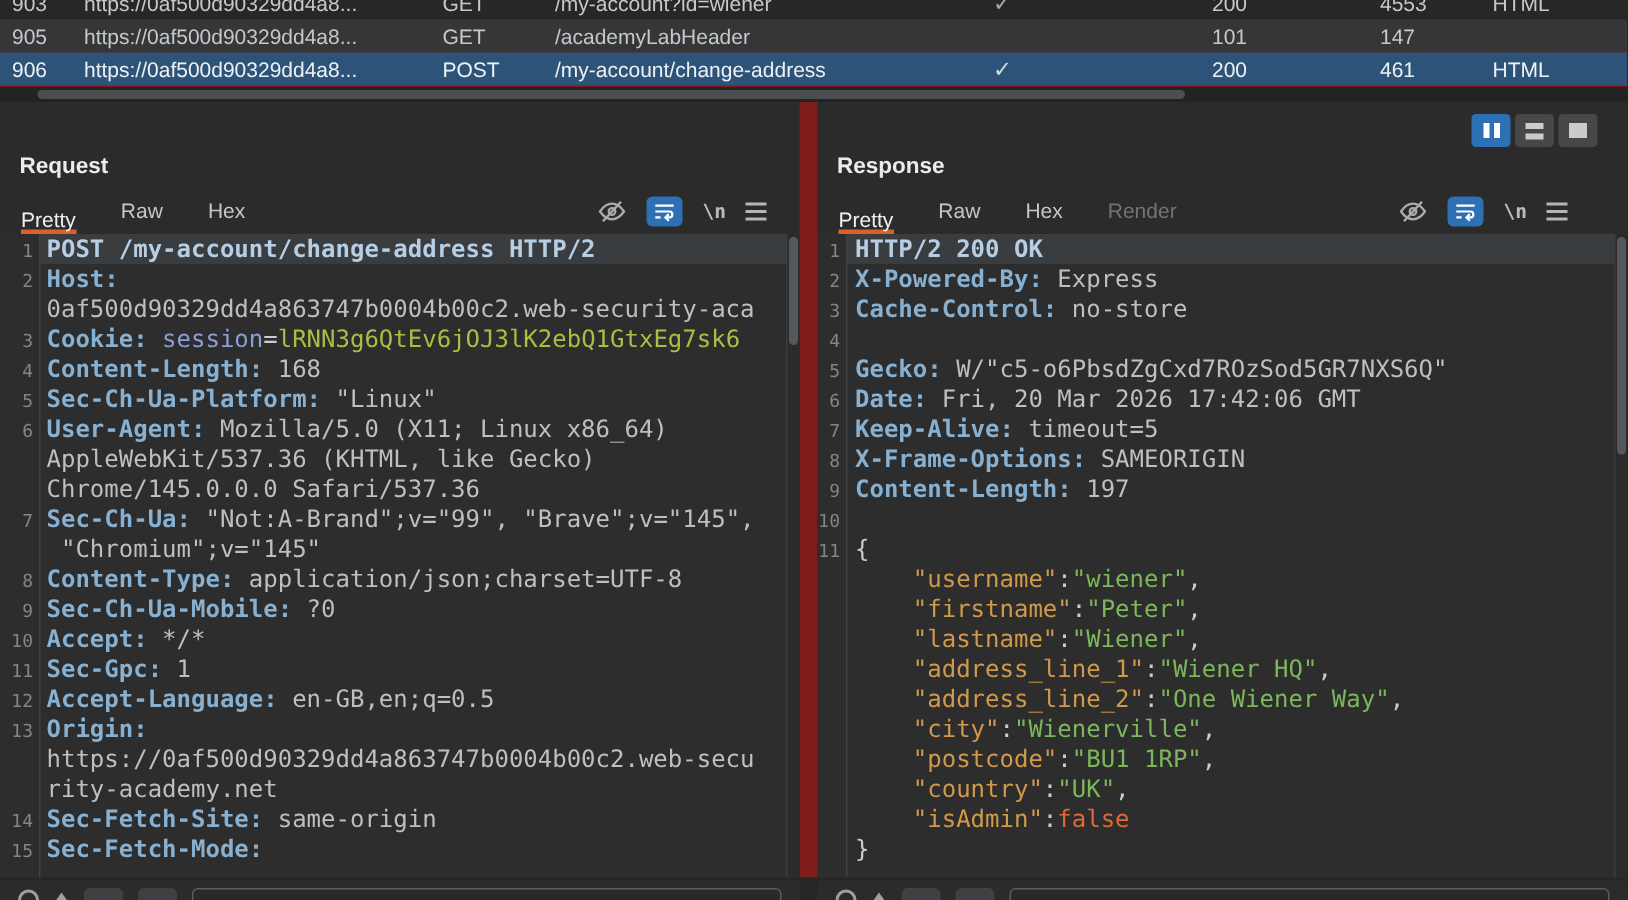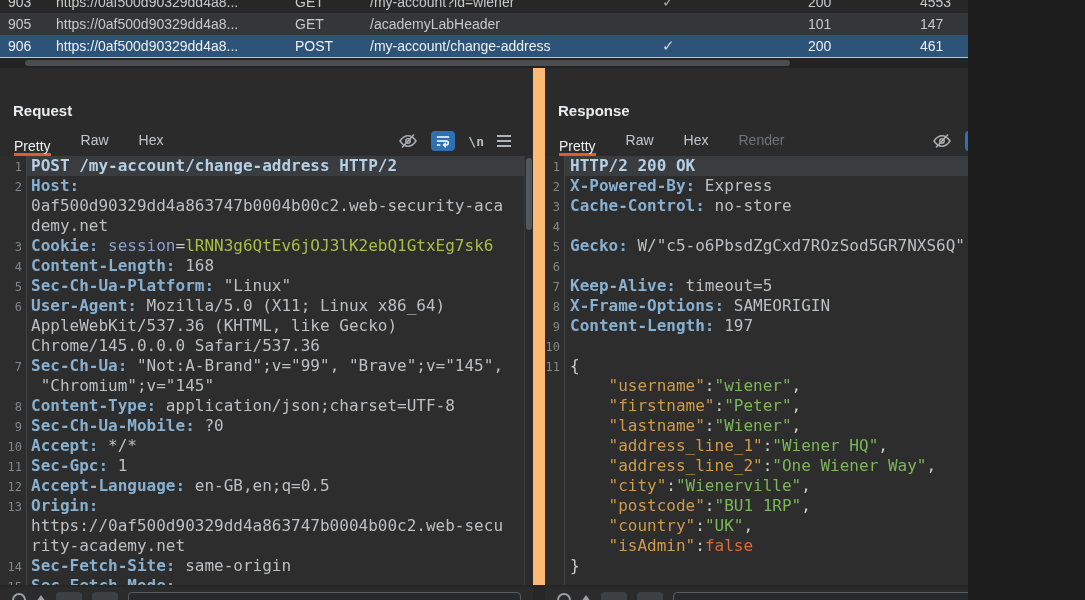--- a/index.html
+++ b/index.html
@@ -1,16 +1,16 @@
 <!DOCTYPE html>
 <html><head>
 <meta charset="utf-8">
 <style>
   html,body{margin:0;padding:0;background:#1d1d1d;}
-  .app{position:relative;width:968px;height:600px;background:#fdba74;overflow:hidden;
+  .app{position:relative;width:1085px;height:600px;background:#7f1d1d;overflow:hidden;
        font-family:"Liberation Sans",sans-serif;-webkit-font-smoothing:antialiased;}
 
   
   .history{position:absolute;left:0;top:-9px;width:1085px;}
   .hrow{position:relative;height:22px;background:#272727;color:#c6c8ca;font-size:14px;}
   .hrow:nth-child(2){background:#343638;}
   .hrow.selected{background:#2d5379;color:#eef1f3;padding-left:36px;}
   .hrow span{position:absolute;top:50%;transform:translateY(-50%);white-space:nowrap;}
   .col-id{left:8px}.col-url{left:56px}.col-method{left:295px}.col-path{left:370px}
   .col-check{left:662px;color:#a4a8ab;font-size:15px}
@@ -163,21 +163,20 @@
       <span class="burger">
           <i></i>
           <i></i>
           <i></i>
         </span>
     </div>
     <div class="content">
         <div class="cline hl"><div class="hlband"></div><span class="lnum">1</span><span class="ltext"><span class="s-rl">POST /my-account/change-address HTTP/2</span></span></div>
         <div class="cline"><span class="lnum">2</span><span class="ltext"><span class="s-h">Host:</span></span></div>
         <div class="cline"><span class="lnum"></span><span class="ltext"><span class="s-v">0af500d90329dd4a863747b0004b00c2.web-security-aca</span></span></div>
-        <div class="cline"><span class="lnum"></span><span class="ltext"><span class="s-v">demy.net</span></span></div>
         <div class="cline"><span class="lnum">3</span><span class="ltext"><span class="s-h">Cookie: </span><span class="s-pn">session</span><span class="s-p">=</span><span class="s-pv">lRNN3g6QtEv6jOJ3lK2ebQ1GtxEg7sk6</span></span></div>
         <div class="cline"><span class="lnum">4</span><span class="ltext"><span class="s-h">Content-Length: </span><span class="s-v">168</span></span></div>
         <div class="cline"><span class="lnum">5</span><span class="ltext"><span class="s-h">Sec-Ch-Ua-Platform: </span><span class="s-v">"Linux"</span></span></div>
         <div class="cline"><span class="lnum">6</span><span class="ltext"><span class="s-h">User-Agent: </span><span class="s-v">Mozilla/5.0 (X11; Linux x86_64)</span></span></div>
         <div class="cline"><span class="lnum"></span><span class="ltext"><span class="s-v">AppleWebKit/537.36 (KHTML, like Gecko)</span></span></div>
         <div class="cline"><span class="lnum"></span><span class="ltext"><span class="s-v">Chrome/145.0.0.0 Safari/537.36</span></span></div>
         <div class="cline"><span class="lnum">7</span><span class="ltext"><span class="s-h">Sec-Ch-Ua: </span><span class="s-v">"Not:A-Brand";v="99", "Brave";v="145",</span></span></div>
         <div class="cline"><span class="lnum"></span><span class="ltext"><span class="s-v"> "Chromium";v="145"</span></span></div>
         <div class="cline"><span class="lnum">8</span><span class="ltext"><span class="s-h">Content-Type: </span><span class="s-v">application/json;charset=UTF-8</span></span></div>
         <div class="cline"><span class="lnum">9</span><span class="ltext"><span class="s-h">Sec-Ch-Ua-Mobile: </span><span class="s-v">?0</span></span></div>
@@ -236,21 +235,21 @@
           <i></i>
           <i></i>
         </span>
     </div>
     <div class="content">
         <div class="cline hl"><div class="hlband"></div><span class="lnum">1</span><span class="ltext"><span class="s-rl">HTTP/2 200 OK</span></span></div>
         <div class="cline"><span class="lnum">2</span><span class="ltext"><span class="s-h">X-Powered-By: </span><span class="s-v">Express</span></span></div>
         <div class="cline"><span class="lnum">3</span><span class="ltext"><span class="s-h">Cache-Control: </span><span class="s-v">no-store</span></span></div>
         <div class="cline"><span class="lnum">4</span></div>
         <div class="cline"><span class="lnum">5</span><span class="ltext"><span class="s-h">Gecko: </span><span class="s-v">W/"c5-o6PbsdZgCxd7ROzSod5GR7NXS6Q"</span></span></div>
-        <div class="cline"><span class="lnum">6</span></div>
+        <div class="cline"><span class="lnum">6</span><span class="ltext"><span class="s-h">Date: </span><span class="s-v">Fri, 20 Mar 2026 17:42:06 GMT</span></span></div>
         <div class="cline"><span class="lnum">7</span><span class="ltext"><span class="s-h">Keep-Alive: </span><span class="s-v">timeout=5</span></span></div>
         <div class="cline"><span class="lnum">8</span><span class="ltext"><span class="s-h">X-Frame-Options: </span><span class="s-v">SAMEORIGIN</span></span></div>
         <div class="cline"><span class="lnum">9</span><span class="ltext"><span class="s-h">Content-Length: </span><span class="s-v">197</span></span></div>
         <div class="cline"><span class="lnum">10</span><span class="ltext"></span></div>
         <div class="cline"><span class="lnum">11</span><span class="ltext"><span class="s-p">{</span></span></div>
         <div class="cline"><span class="lnum"></span><span class="ltext"><span class="s-jk">    "username"</span><span class="s-p">:</span><span class="s-js">"wiener"</span><span class="s-p">,</span></span></div>
         <div class="cline"><span class="lnum"></span><span class="ltext"><span class="s-jk">    "firstname"</span><span class="s-p">:</span><span class="s-js">"Peter"</span><span class="s-p">,</span></span></div>
         <div class="cline"><span class="lnum"></span><span class="ltext"><span class="s-jk">    "lastname"</span><span class="s-p">:</span><span class="s-js">"Wiener"</span><span class="s-p">,</span></span></div>
         <div class="cline"><span class="lnum"></span><span class="ltext"><span class="s-jk">    "address_line_1"</span><span class="s-p">:</span><span class="s-js">"Wiener HQ"</span><span class="s-p">,</span></span></div>
         <div class="cline"><span class="lnum"></span><span class="ltext"><span class="s-jk">    "address_line_2"</span><span class="s-p">:</span><span class="s-js">"One Wiener Way"</span><span class="s-p">,</span></span></div>

